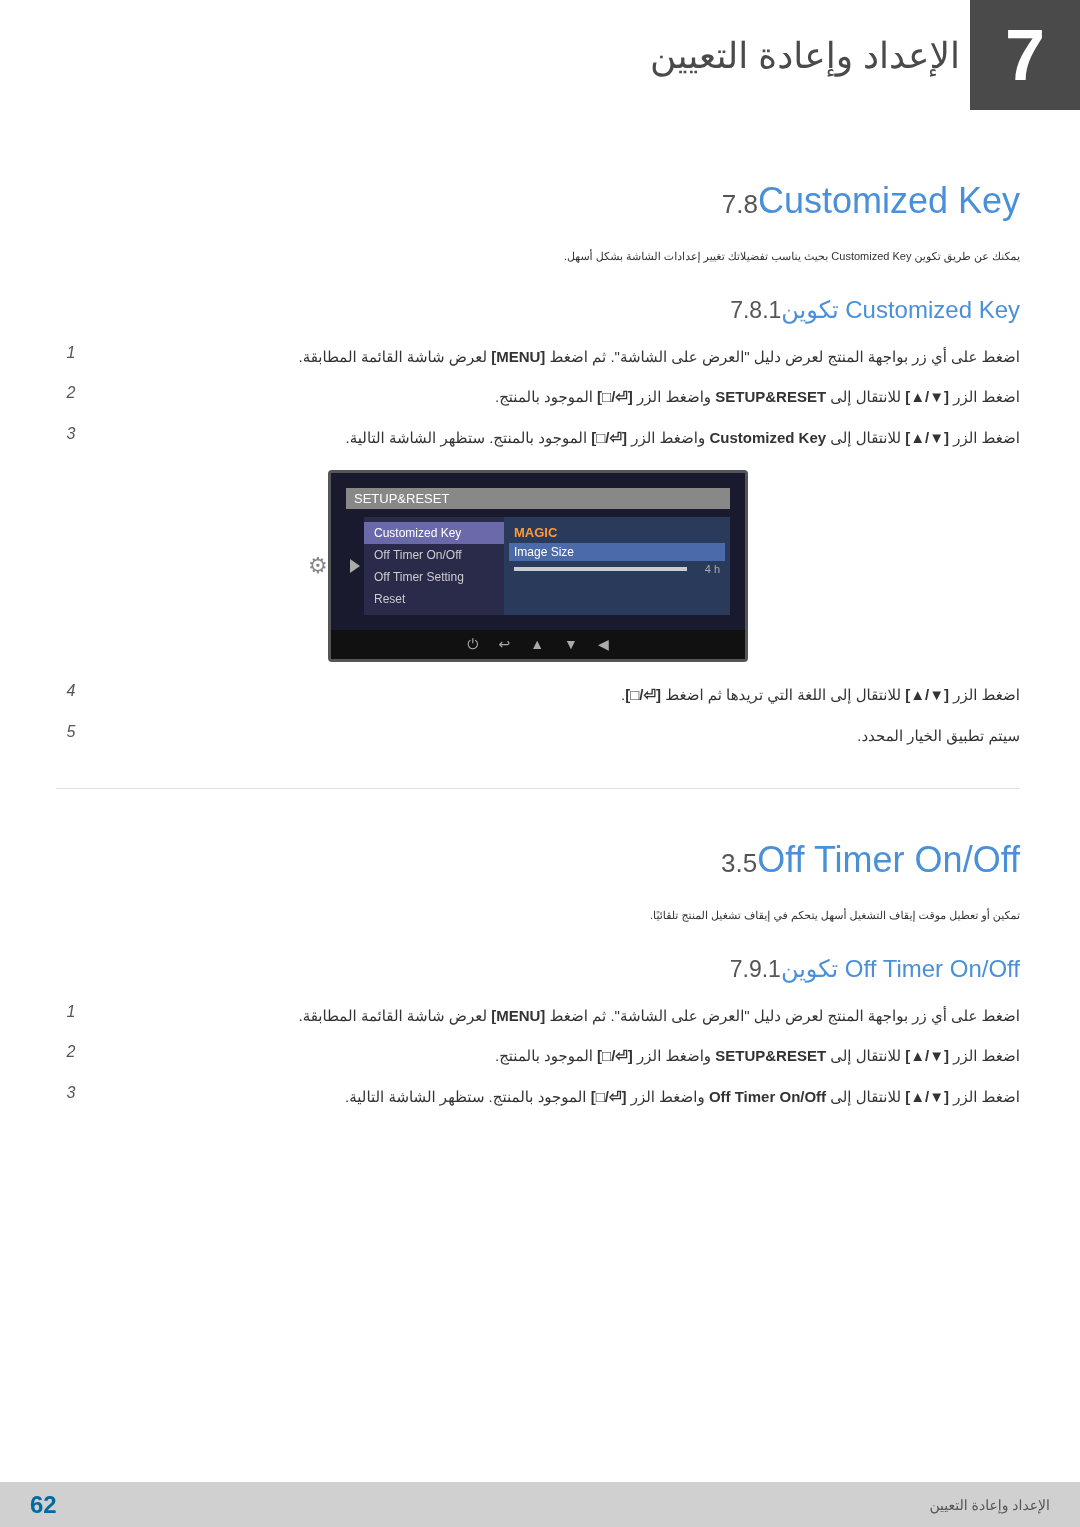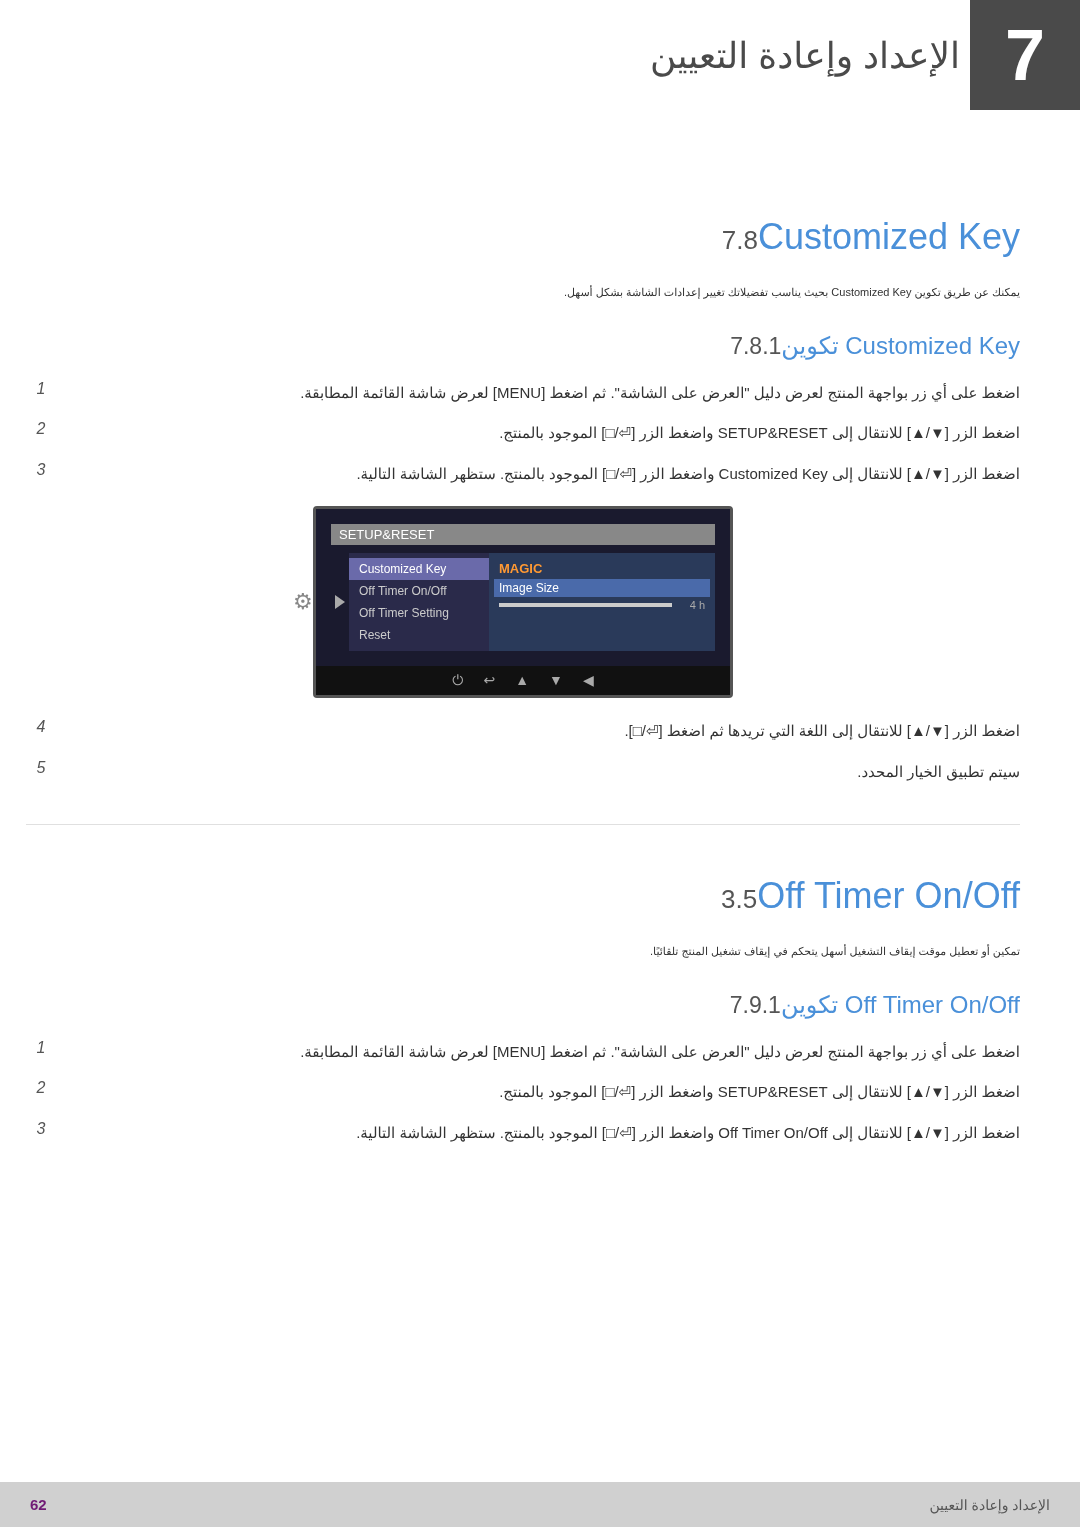--- a/index.html
+++ b/index.html
@@ -38,22 +38,21 @@
       right: 120px;
       color: #4a4a4a;
       font-size: 36px;
       font-weight: normal;
       text-align: right;
       direction: rtl;
     }
 
     
     .content {
-      padding: 130px 60px 80px 26px;
-      margin-top: 36px;
+      padding: 130px 60px 80px 56px;
     }
 
     
     .section-header {
       display: flex;
       align-items: baseline;
       justify-content: flex-end;
       margin-bottom: 25px;
       margin-top: 50px;
       direction: ltr;
@@ -267,27 +266,27 @@
       align-items: center;
       justify-content: space-between;
       padding: 0 30px;
       direction: rtl;
     }
     .bottom-chapter-title {
       font-size: 14px;
       color: #555;
     }
     .bottom-page-num {
-      font-size: 15px;
-      color: #701a75;
+      font-size: 24px;
+      color: #0369a1;
       font-weight: bold;
     }
 
     
-    .bold { font-weight: normal; }
+    .bold { font-weight: bold; }
   </style>
 </head>
 <body>
 
 <div class="chapter-block">
   <span class="chapter-number">7</span>
 </div>
 <div class="chapter-title">الإعداد وإعادة التعيين</div>
 
 <div class="content">

